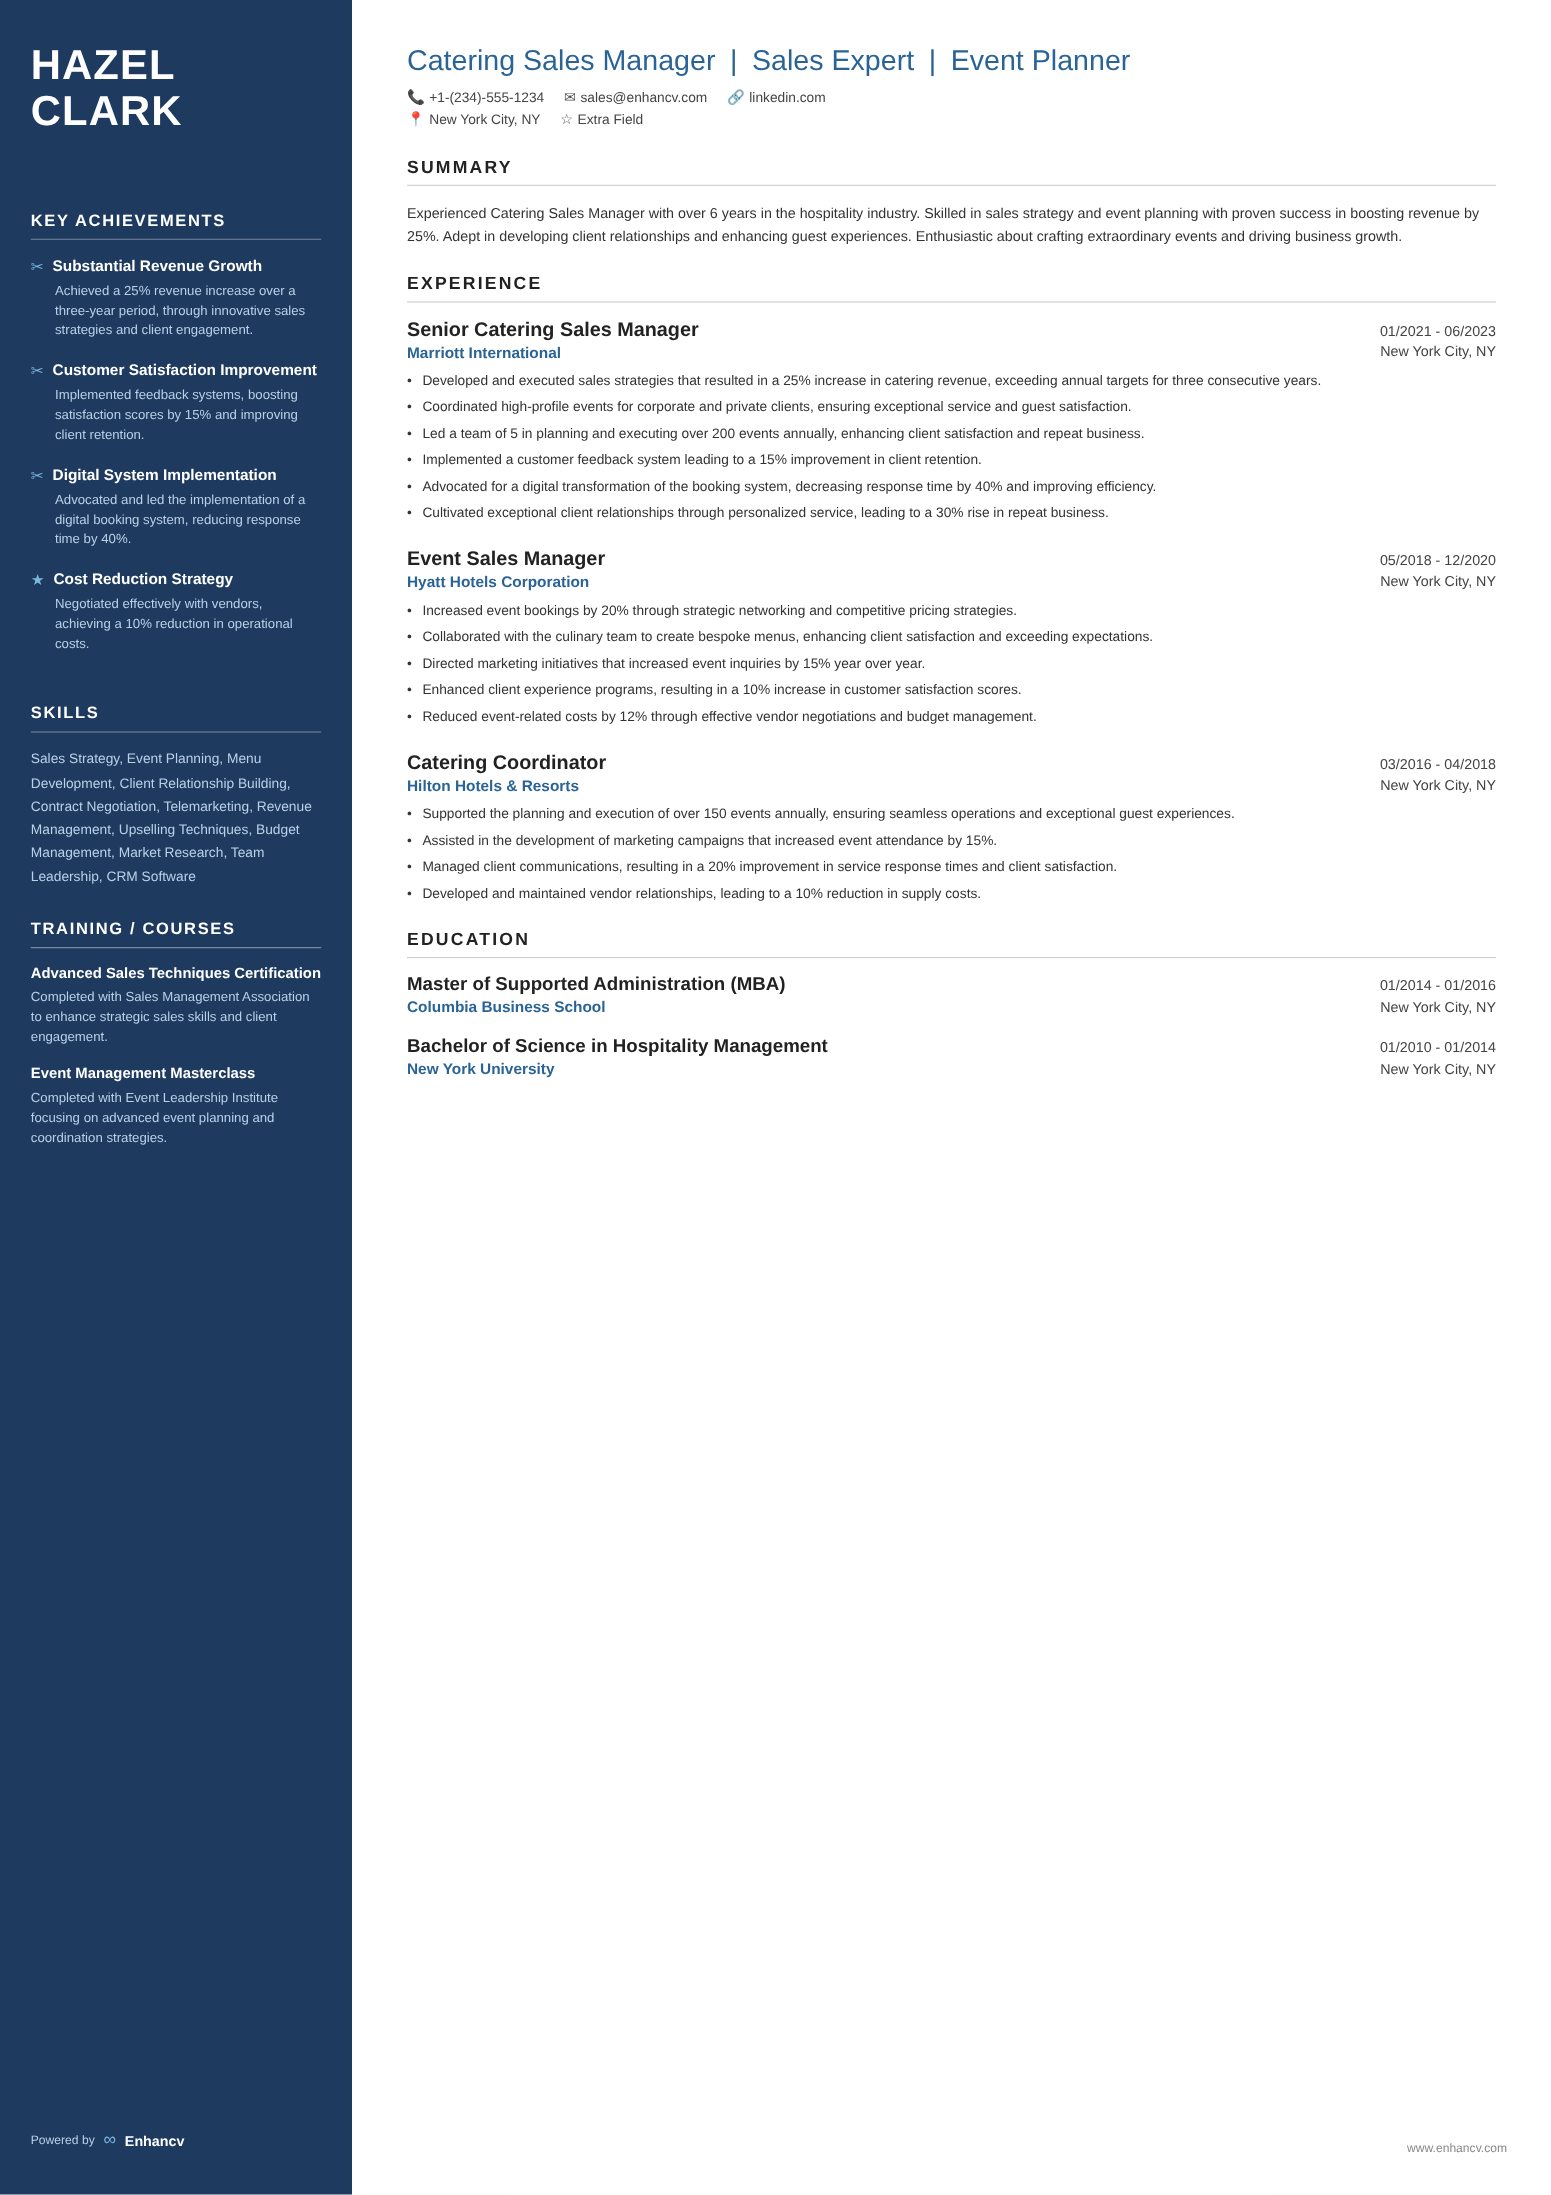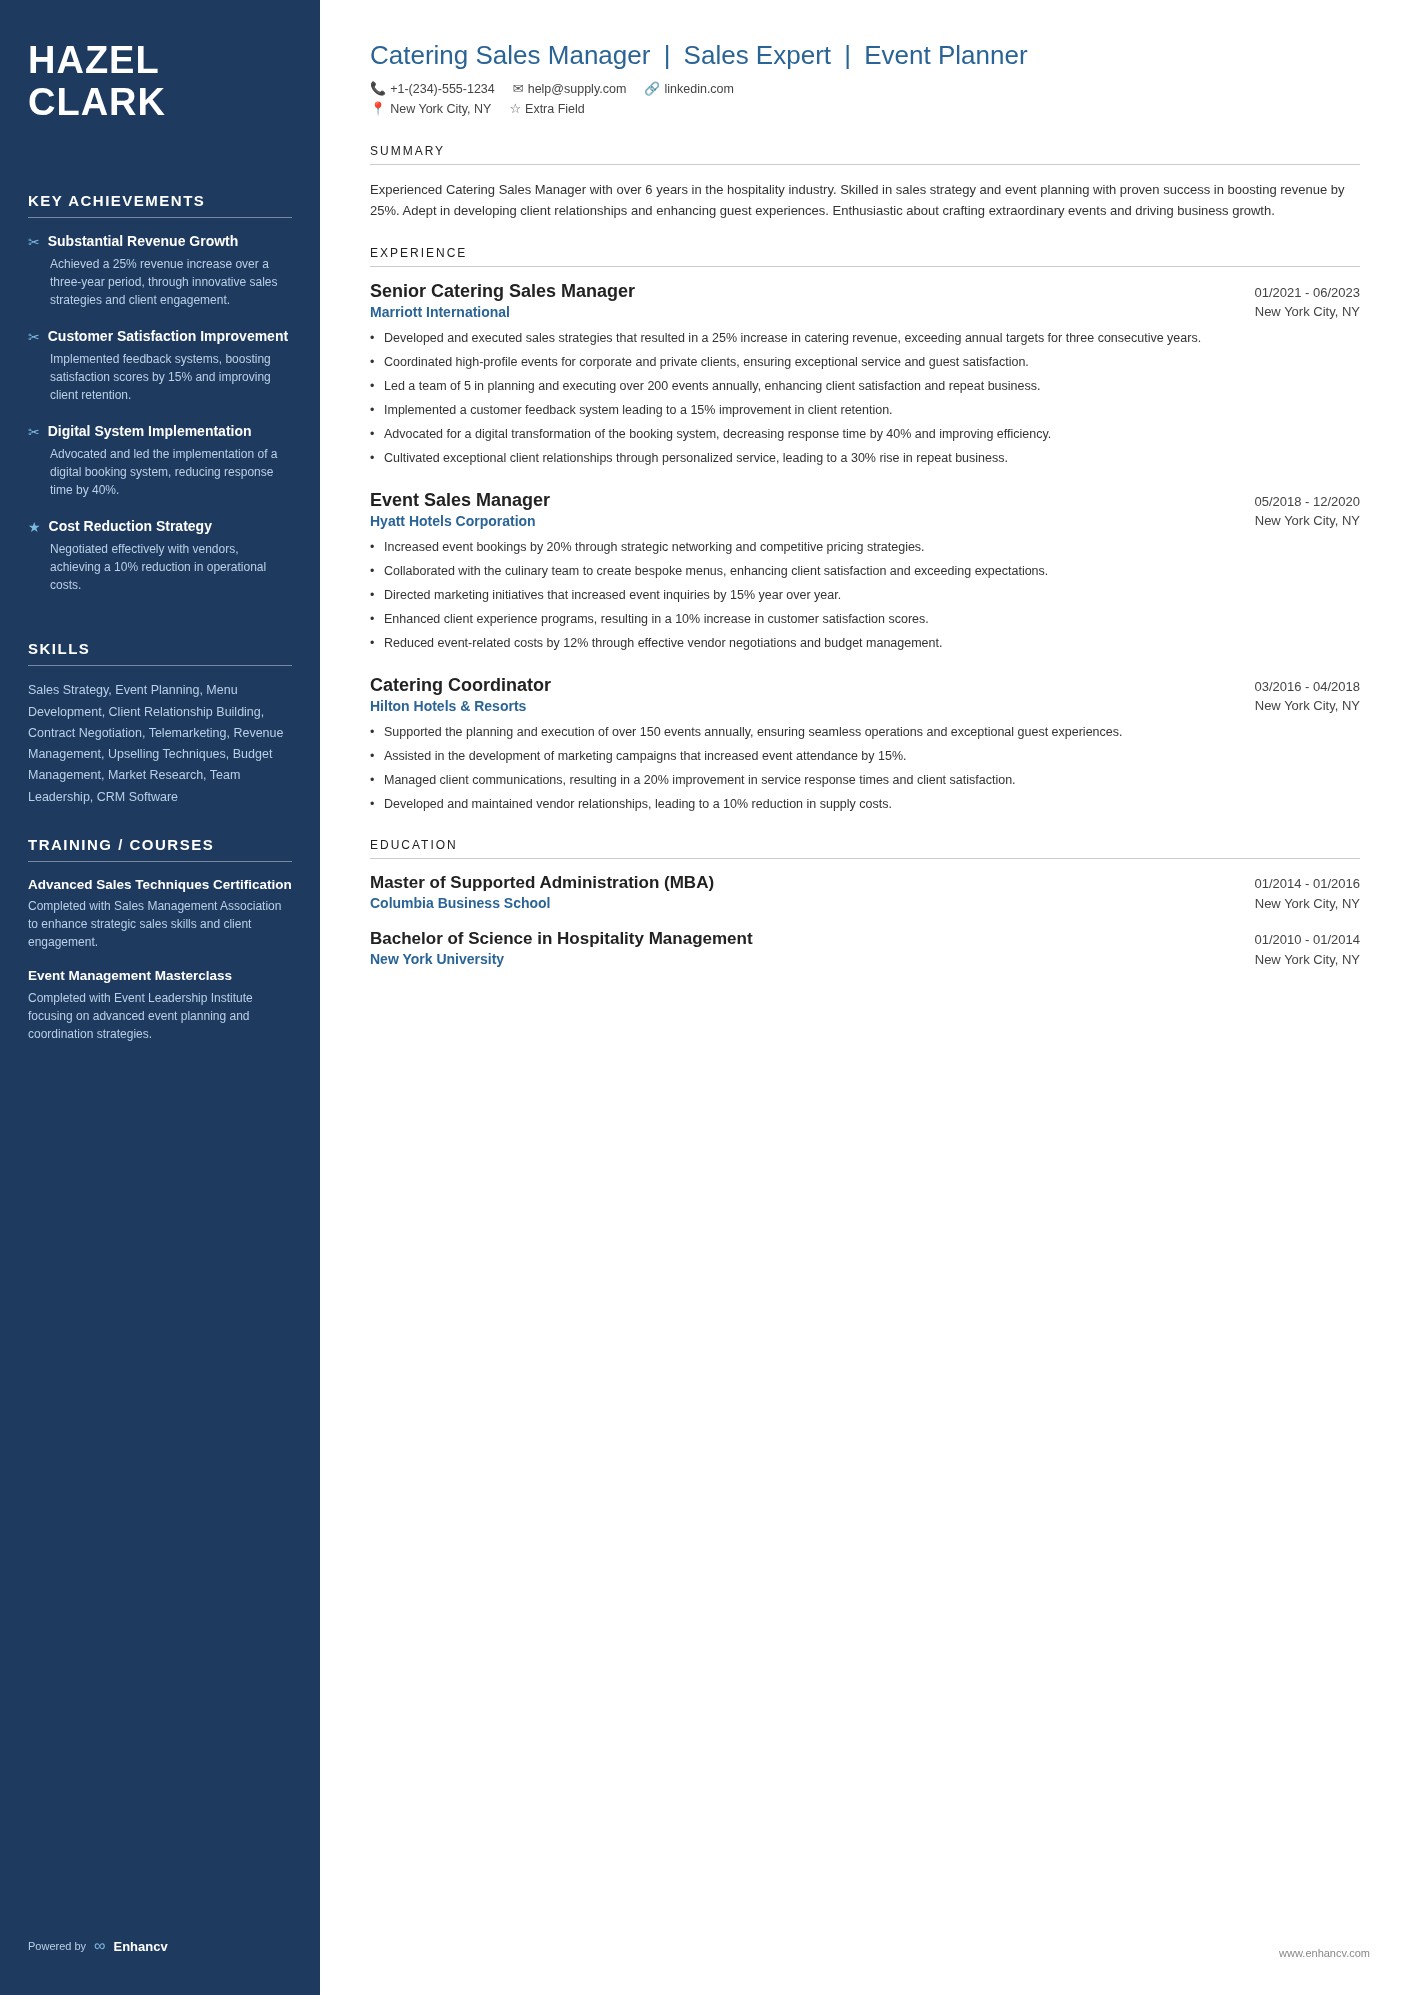--- a/index.html
+++ b/index.html
@@ -154,22 +154,22 @@
       font-size: 13px;
     }
     .address-line {
       display: flex;
       gap: 18px;
       font-size: 12.5px;
       color: #444;
       align-items: center;
     }
     .section-title {
-      font-size: 12px;
-      font-weight: 400;
+      font-size: 16px;
+      font-weight: 700;
       letter-spacing: 2px;
       text-transform: uppercase;
       color: #222;
       margin-bottom: 6px;
       margin-top: 24px;
     }
     .section-divider {
       border: none;
       border-top: 1.5px solid #ccc;
       margin-bottom: 14px;
@@ -354,21 +354,21 @@
         <span class="separator"> | </span>
         <span style="color:#2a6496; font-weight:400;">Event Planner</span>
       </div>
       <div class="contact-line">
         <div class="contact-item">
           <span class="contact-icon">📞</span>
           <span>+1-(234)-555-1234</span>
         </div>
         <div class="contact-item">
           <span class="contact-icon">✉</span>
-          <span>help@supply.com</span>
+          <span>sales@enhancv.com</span>
         </div>
         <div class="contact-item">
           <span class="contact-icon">🔗</span>
           <span>linkedin.com</span>
         </div>
       </div>
       <div class="address-line">
         <div class="contact-item">
           <span class="contact-icon">📍</span>
           <span>New York City, NY</span>

